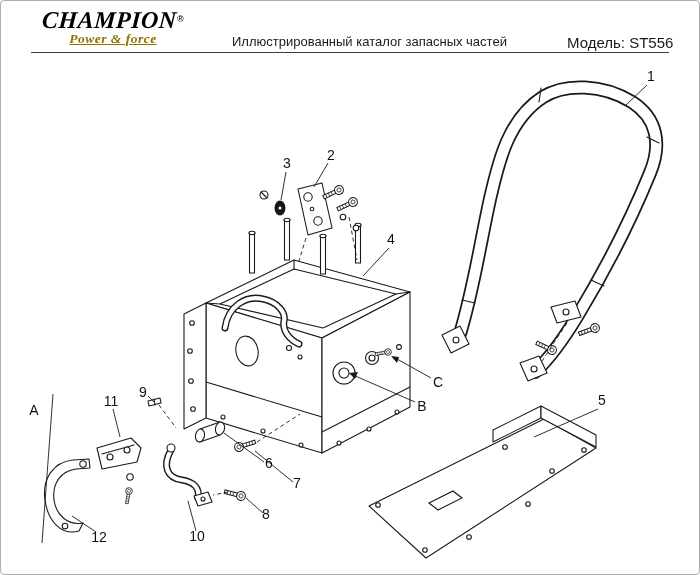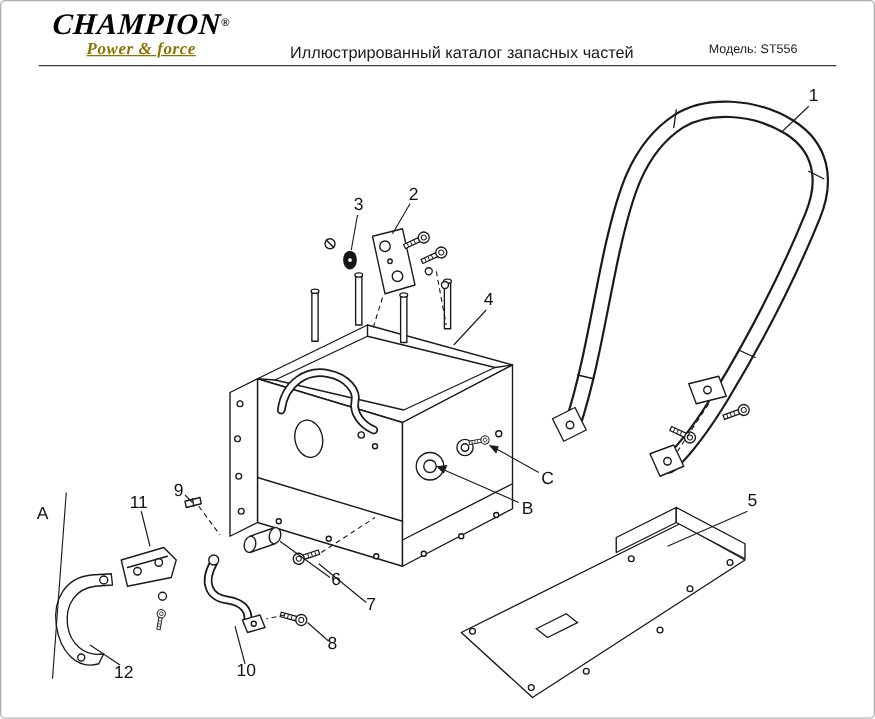--- a/index.html
+++ b/index.html
@@ -14,21 +14,21 @@
     display:inline-block; font-family:"Liberation Serif", serif;
     font-style:italic; font-weight:bold; font-size:24px; color:#000;
     transform:skewX(-4deg); letter-spacing:0.5px; white-space:nowrap;
   }
   .reg { font-size:9px; vertical-align:super; font-weight:bold; }
   .tagline {
     margin-top:-3px; font-family:"Liberation Serif", serif; font-style:italic;
     font-weight:bold; font-size:13.5px; color:#8a7400; letter-spacing:0.5px;text-decoration:underline;
   }
   .doc-title { position:absolute; left:231px; top:33px; font-size:13px; color:#1a1a1a; }
-  .model { position:absolute; left:566px; top:33px; font-size:10px; color:#1a1a1a; }
+  .model { position:absolute; left:566px; top:33px; font-size:15px; color:#1a1a1a; }
   .header-rule { position:absolute; left:30px; right:30px; top:51px; border-top:1.2px solid #3a3a3a; }
   .drawing { position:absolute; left:0; top:0; }
 
   .ln   { stroke:#1a1a1a; stroke-width:1.1; fill:none; stroke-linejoin:round; stroke-linecap:round; }
   .fw   { stroke:#1a1a1a; stroke-width:1.1; fill:#ffffff; stroke-linejoin:round; }
   .hole { stroke:#1a1a1a; stroke-width:1.1; fill:#ffffff; }
   .dark { fill:#161616; stroke:none; }
   .dash { stroke:#1a1a1a; stroke-width:0.9; fill:none; stroke-dasharray:4 3; }
   .lead { stroke:#1a1a1a; stroke-width:0.9; fill:none; }
   .tube-o  { stroke:#1a1a1a; stroke-width:14;  fill:none; stroke-linecap:round; }

